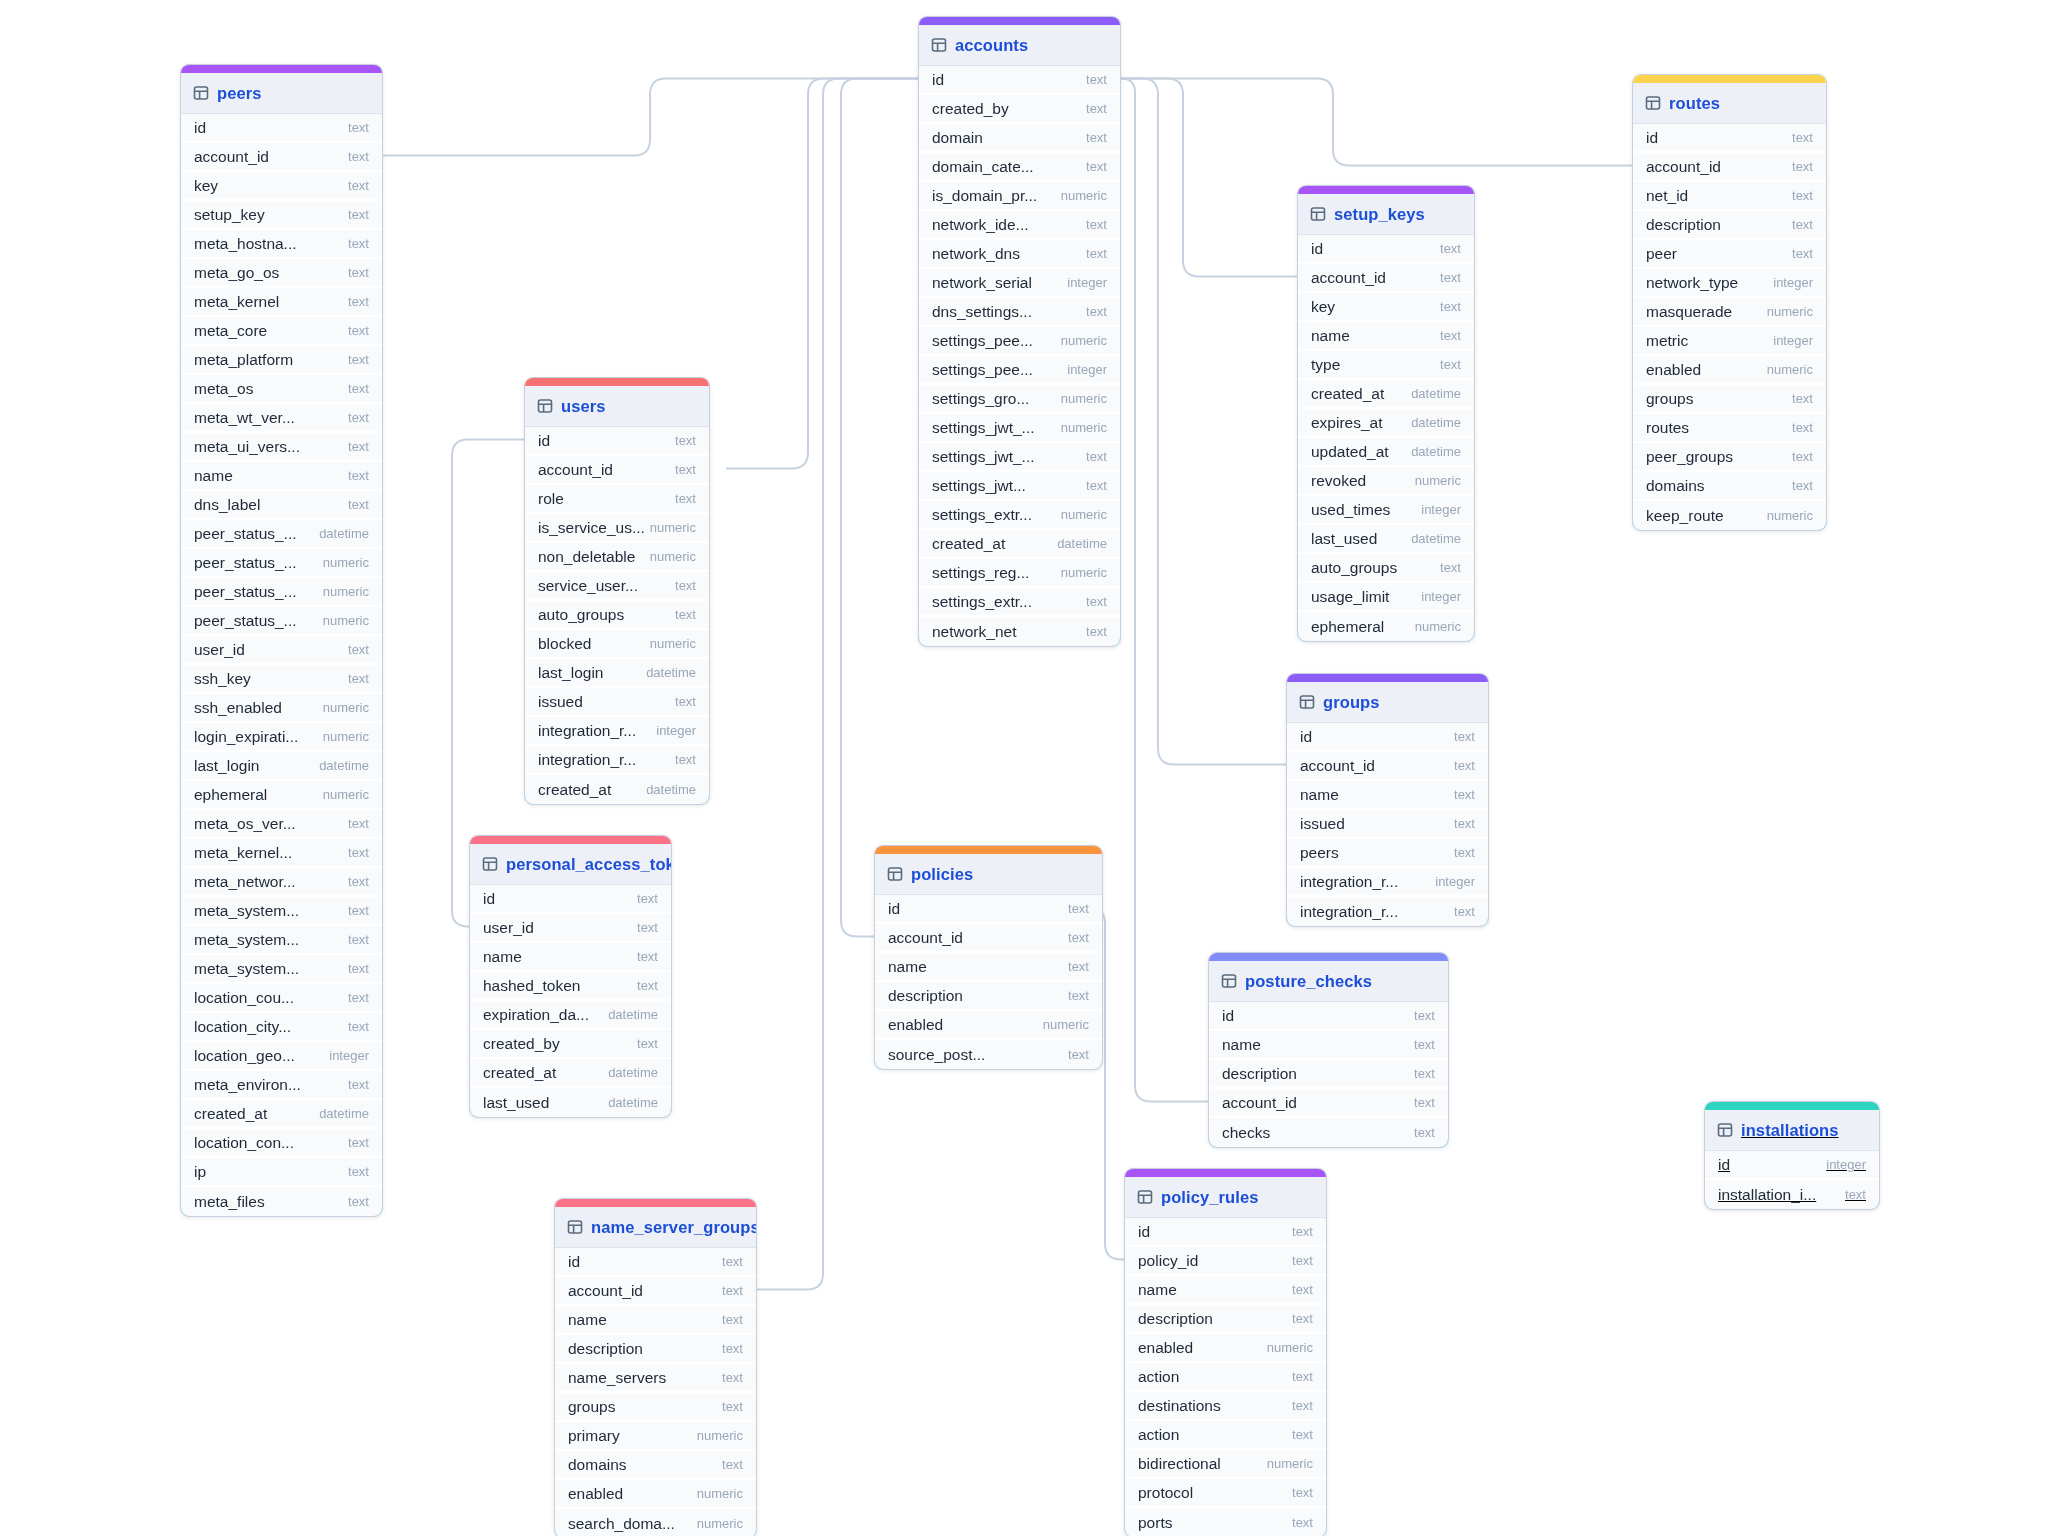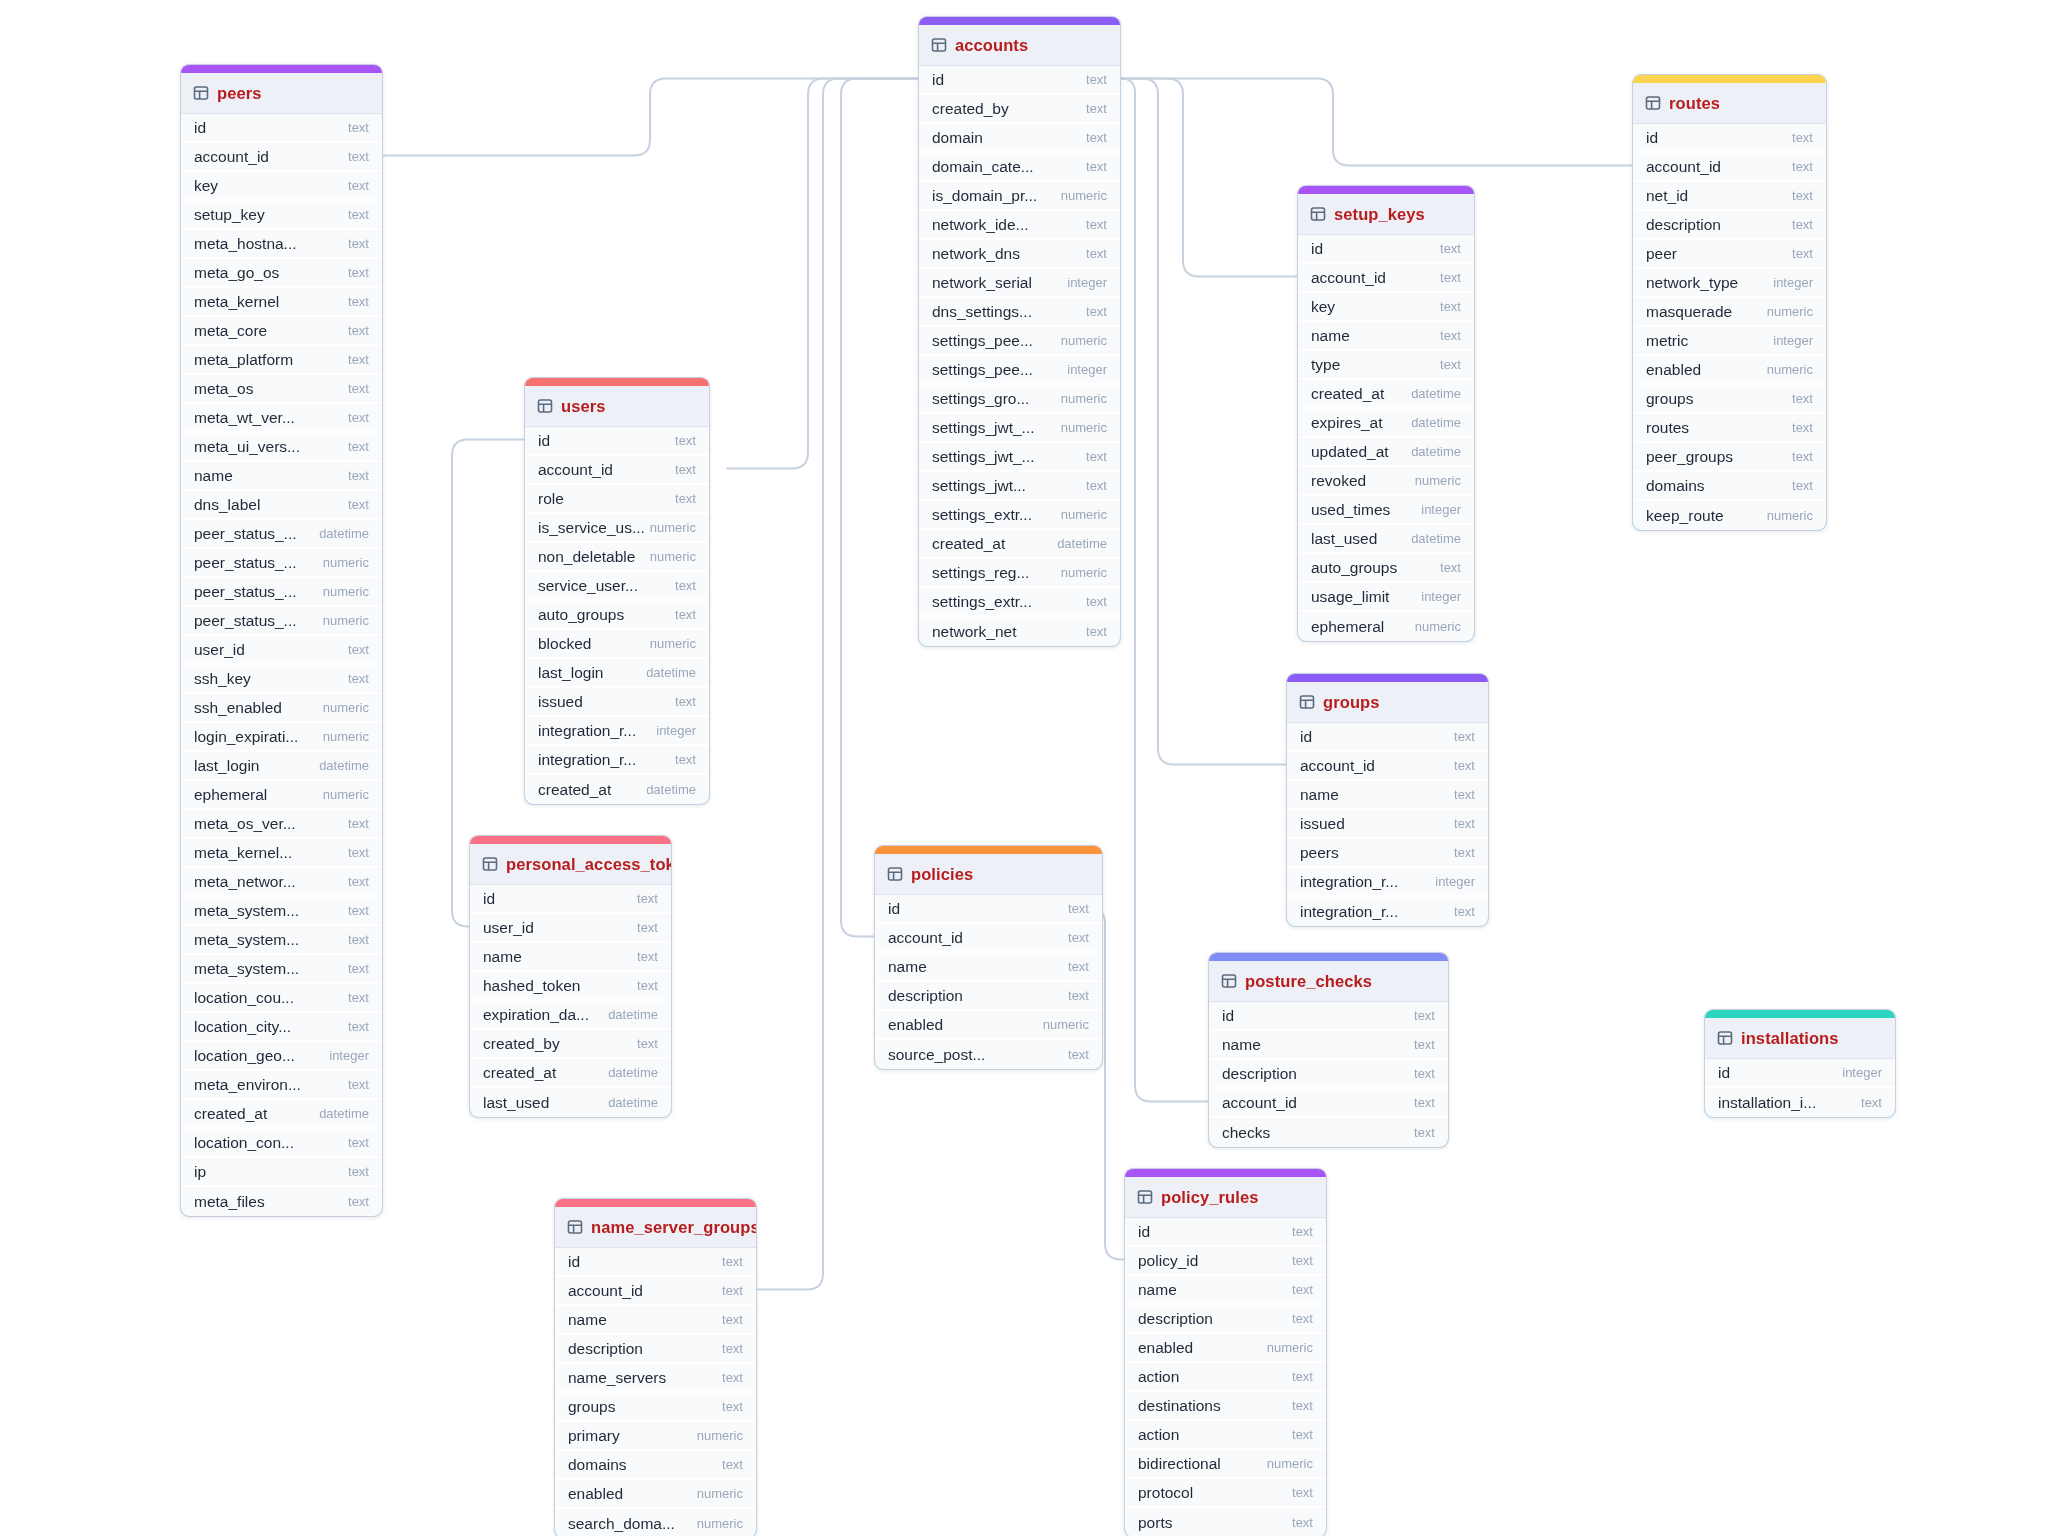--- a/index.html
+++ b/index.html
@@ -14,21 +14,21 @@
     background:#ffffff;border:1.5px solid #c6d0de;border-radius:9px;
     overflow:hidden;box-shadow:0 1px 4px rgba(15,23,42,.10);
     cursor:grab;
   }
   .accent{height:8px;width:100%;}
   .thead{
     height:40px;display:flex;align-items:center;gap:8px;
     background:#edf1f7;padding:0 12px;border-bottom:1px solid #dde4ee;
   }
   .ticon{display:flex;align-items:center;}
-  .tname{font-size:16.5px;font-weight:700;color:#b91c1c;letter-spacing:.1px;}
+  .tname{font-size:16.5px;font-weight:700;color:#1d4ed8;letter-spacing:.1px;}
   .rows{background:#0ea5e9;}
   .row{
     height:29px;box-sizing:border-box;display:flex;align-items:center;
     justify-content:space-between;padding:0 13px;background:#f8fafc;
     border-bottom:2px solid #ffffff;
   }
   .row:last-child{border-bottom:none;}
   .fname{font-size:15.5px;color:#1f2937;white-space:nowrap;}
   .ftype{font-size:13px;color:#9aa7b8;white-space:nowrap;}
 </style>
@@ -791,21 +791,21 @@
           <div class="row">
             <span class="fname">domains</span>
             <span class="ftype">text</span>
           </div>
           <div class="row">
             <span class="fname">keep_route</span>
             <span class="ftype">numeric</span>
           </div>
         </div>
       </div>
-      <div class="table" style="left: 1704px; top: 1009px; width: 192px;">
+      <div class="table" style="left: 1704px; top: 1101px; width: 176px; text-decoration: underline;">
         <div class="accent" style="background: rgb(45, 212, 191);"></div>
         <div class="thead">
           <span class="ticon">
             <svg width="16" height="16" viewBox="0 0 16 16" fill="none">
               <rect x="1.5" y="2" width="13" height="12" rx="2" stroke="#5b6b7f" stroke-width="1.6"></rect>
               <line x1="1.5" y1="6.2" x2="14.5" y2="6.2" stroke="#5b6b7f" stroke-width="1.6"></line>
               <line x1="6.6" y1="6.2" x2="6.6" y2="14" stroke="#5b6b7f" stroke-width="1.6"></line>
             </svg>
           </span>
           <span class="tname">installations</span>

